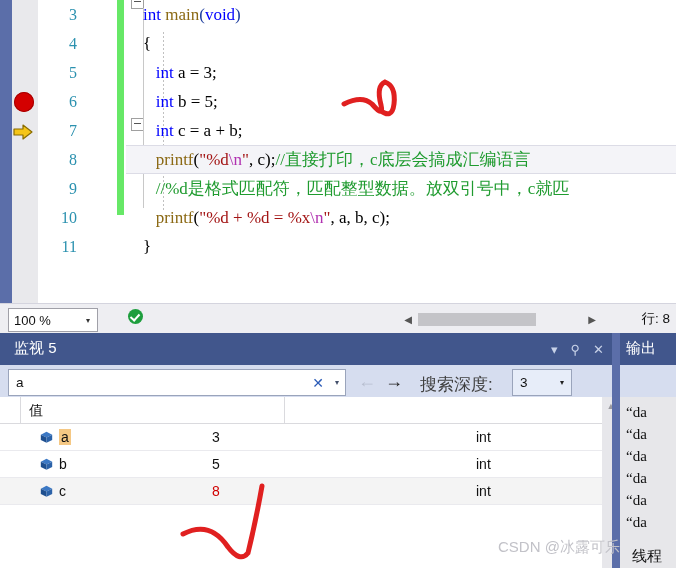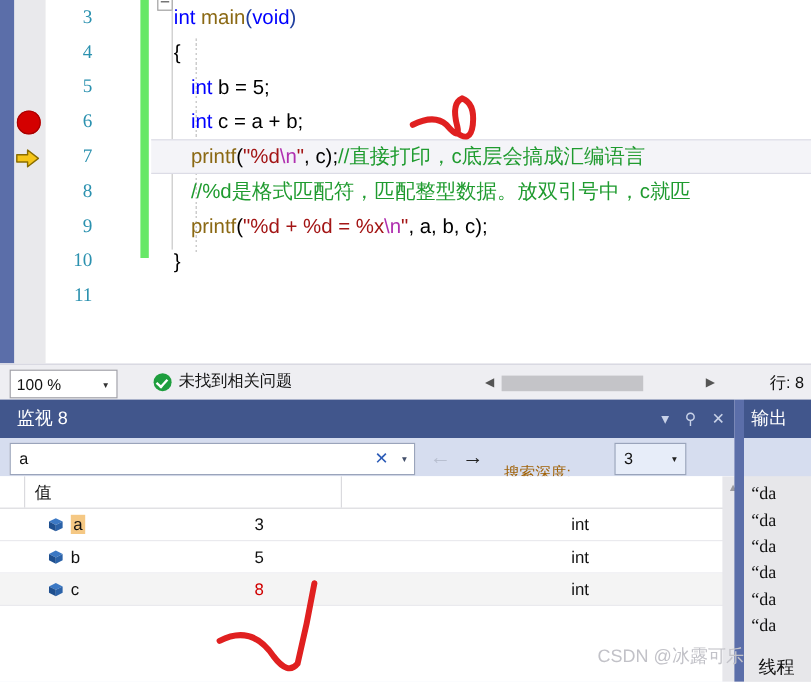--- a/index.html
+++ b/index.html
@@ -17,21 +17,21 @@
   .editor-leftstrip{position:absolute;left:0;top:0;width:12px;height:303px;background:#5b6ea9;}
   .editor-gutter{position:absolute;left:12px;top:0;width:26px;height:303px;background:#e9e9ec;}
   .bp-dot{position:absolute;left:14px;top:92px;width:20px;height:20px;border-radius:50%;
           background:#d40000;box-shadow:inset 0 0 0 1px #a60000;}
   .exec-arrow{position:absolute;left:12px;top:122px;width:24px;height:20px;}
   .linenums{position:absolute;left:38px;top:0;width:44px;height:303px;text-align:right;
             color:#2b91af;font-family:"Liberation Serif","DejaVu Serif",serif;font-size:16px;}
   .linenums div{height:29px;line-height:29px;padding-right:5px;color:#2b91af;}
   .changebar{position:absolute;left:117px;top:0;width:7px;height:215px;background:#67e867;}
   .codearea{position:absolute;left:126px;top:0;width:550px;height:303px;
-            font-family:Liberation Sans, sans-serif;font-size:17px;}
+            font-family:Liberation Serif, serif;font-size:17px;}
   .cline{height:29px;line-height:29px;white-space:pre;color:#000;}
   .cline.hl{background:#f4f4f8;border-top:1px solid #dcdce6;border-bottom:1px solid #dcdce6;
             height:27px;line-height:27px;}
   .kw{color:#0000ff;}
   .fn{color:#8b6914;}
   .str{color:#a31515;}
   .esc{color:#b030b0;}
   .cmt{color:#1f9b2f;}
   .pun{color:#000;}
   .vr{color:#1f3f9f;}
@@ -69,21 +69,21 @@
   .watch-toolbar{position:absolute;left:0;top:32px;width:612px;height:32px;background:#d6ddef;}
   .search-wrap{position:absolute;left:8px;top:4px;width:336px;height:25px;background:#fff;
                border:1px solid #9aa4bb;display:flex;align-items:center;}
   .search-wrap .sv{flex:1;padding-left:7px;font-size:13.5px;color:#111;}
   .sw-x{width:22px;text-align:center;color:#2b5bb7;font-size:14px;font-weight:bold;}
   .sw-caret{width:16px;text-align:center;color:#44506b;font-size:8px;}
   .nav-arrows{position:absolute;left:358px;top:7px;display:flex;gap:9px;align-items:center;}
   .na{font-size:18px;line-height:18px;}
   .na.back{color:#b8bfd0;}
   .na.fwd{color:#222;}
-  .depth-lbl{position:absolute;left:420px;top:8px;font-size:13px;color:#a16207;margin-top:12px;}
+  .depth-lbl{position:absolute;left:420px;top:8px;font-size:17px;color:#404040;}
   .depth-box{position:absolute;left:512px;top:4px;width:58px;height:25px;background:#e7edf9;
              border:1px solid #9aa4bb;display:flex;align-items:center;}
   .depth-box .dv{flex:1;padding-left:7px;font-size:13.5px;color:#111;}
   .depth-box .dc{width:18px;text-align:center;font-size:8px;color:#222;}
 
   .grid{position:absolute;left:0;top:64px;width:612px;height:171px;background:#fff;}
   .grid-head{display:flex;height:26px;background:#fff;border-bottom:1px solid #dadade;}
   .gh-cell{font-size:14px;color:#111;padding-left:8px;line-height:26px;
            border-right:1px solid #dadade;box-sizing:border-box;}
   .gh-blank{width:20px;border-right:1px solid #dadade;}
@@ -156,51 +156,51 @@
     <div class="changebar"></div>
 
     <div class="foldbox" style="left:131px;top:-4px;"></div>
     <div class="foldbox" style="left:131px;top:118px;"></div>
     <div class="guide" style="left:143px;top:8px;height:200px;"></div>
     <div class="guide dash" style="left:163px;top:32px;height:178px;"></div>
 
     <div class="codearea">
       <div class="cline"><span class="kw">    int</span><span class="pun"> </span><span class="fn">main</span><span class="vr">(</span><span class="kw">void</span><span class="vr">)</span></div>
       <div class="cline"><span class="pun">    {</span></div>
+      <div class="cline"><span class="pun">       </span><span class="kw">int</span><span class="pun"> a = </span><span class="pun">3;</span></div>
       <div class="cline"><span class="pun">       </span><span class="kw">int</span><span class="pun"> b = 5;</span></div>
       <div class="cline"><span class="pun">       </span><span class="kw">int</span><span class="pun"> c = a + b;</span></div>
       <div class="cline hl"><span class="pun">       </span><span class="fn">printf</span><span class="pun">(</span><span class="str">"%d</span><span class="esc">\n</span><span class="str">"</span><span class="pun">, c);</span><span class="cmt">//直接打印，c底层会搞成汇编语言</span></div>
       <div class="cline"><span class="pun">       </span><span class="cmt">//%d是格式匹配符，匹配整型数据。放双引号中，c就匹</span></div>
       <div class="cline"><span class="pun">       </span><span class="fn">printf</span><span class="pun">(</span><span class="str">"%d + %d = %x</span><span class="esc">\n</span><span class="str">"</span><span class="pun">, a, b, c);</span></div>
       <div class="cline"><span class="pun">    }</span></div>
     </div>
   </div>
 
   <div class="statusbar">
     <div class="zoombox">
       <span class="zt">100 %</span>
       <span class="za">▾</span>
     </div>
     <div class="status-ok">
       <span class="ok-circle"></span>
-      <span class="status-txt">未找到相关问题</span>
     </div>
     <div class="hscroll">
       <span class="hs-arrow">◀</span>
       <span class="hs-track">
           <span class="hs-thumb"></span>
         </span>
       <span class="hs-arrow">▶</span>
     </div>
     <div class="line-ind">行: 8</div>
   </div>
 
   <div class="watch">
     <div class="watch-title">
-      <span class="ttl">监视 8</span>
+      <span class="ttl">监视 5</span>
       <span class="wt-btns">
         <span class="wt-btn">▾</span>
         <span class="wt-btn">⚲</span>
         <span class="wt-btn">✕</span>
       </span>
     </div>
 
     <div class="watch-toolbar">
       <div class="search-wrap">
         <span class="sv">a</span>

